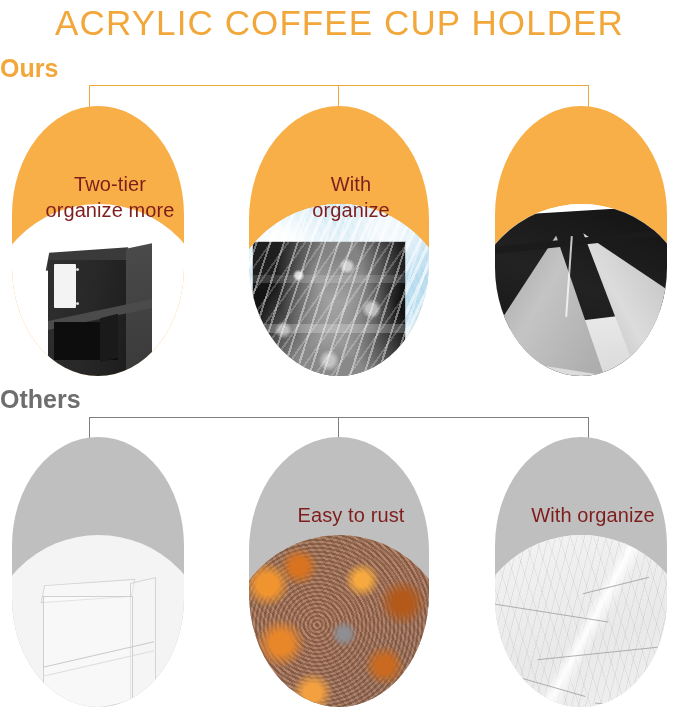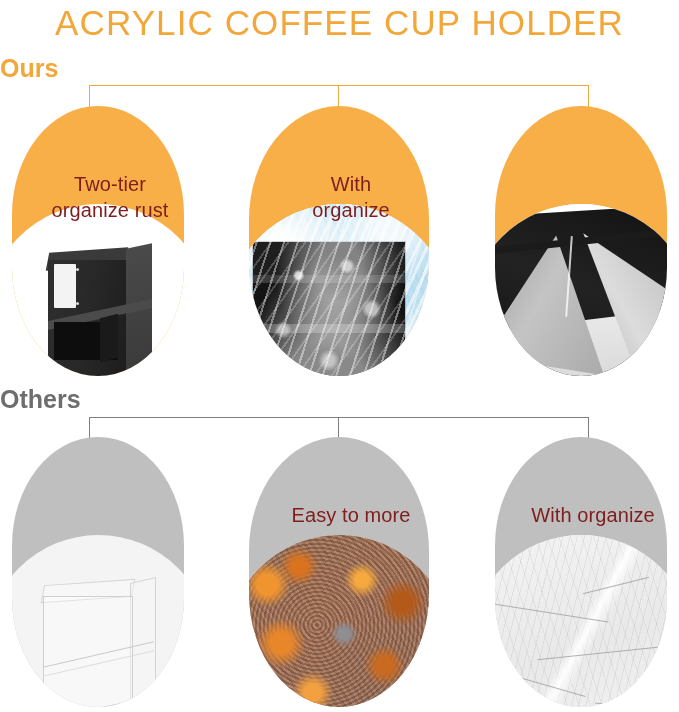--- a/index.html
+++ b/index.html
@@ -311,21 +311,21 @@
 <div class="bracket ours">
   <div class="hline"></div>
   <div class="tick t-left"></div>
   <div class="tick t-mid"></div>
   <div class="tick t-right"></div>
 </div>
 
 <div class="panel ours col1">
   <div class="panel-label">
     <span>Two-tier</span><br>
-    <span>organize rust</span>
+    <span>organize more</span>
   </div>
   <div class="media ours-media">
     <div class="holder">
       <div class="toprim"></div>
       <div class="side"></div>
       <div class="front"></div>
       <div class="cut-top"></div>
       <div class="divider"></div>
       <div class="cavity"></div>
       <div class="cavity-side"></div>
@@ -377,21 +377,21 @@
       <div class="cb-side"></div>
       <div class="cb-front"></div>
       <div class="cb-shelf"></div>
       <div class="cb-base"></div>
     </div>
   </div>
 </div>
 
 <div class="panel others col2">
   <div class="panel-label">
-    <span>Easy to more</span>
+    <span>Easy to rust</span>
   </div>
   <div class="media others-media">
     <div class="rust"></div>
   </div>
 </div>
 
 <div class="panel others col3">
   <div class="panel-label">
     <span>With organize</span>
   </div>

